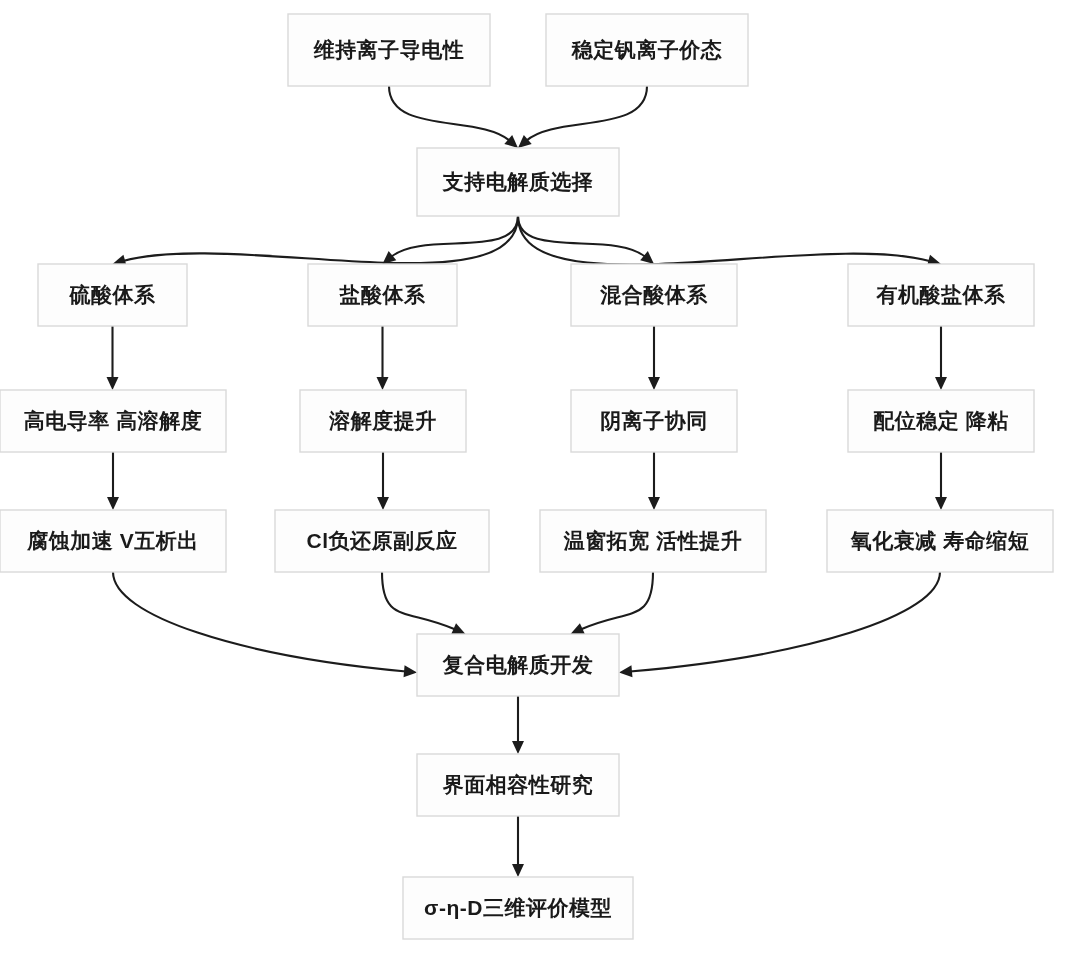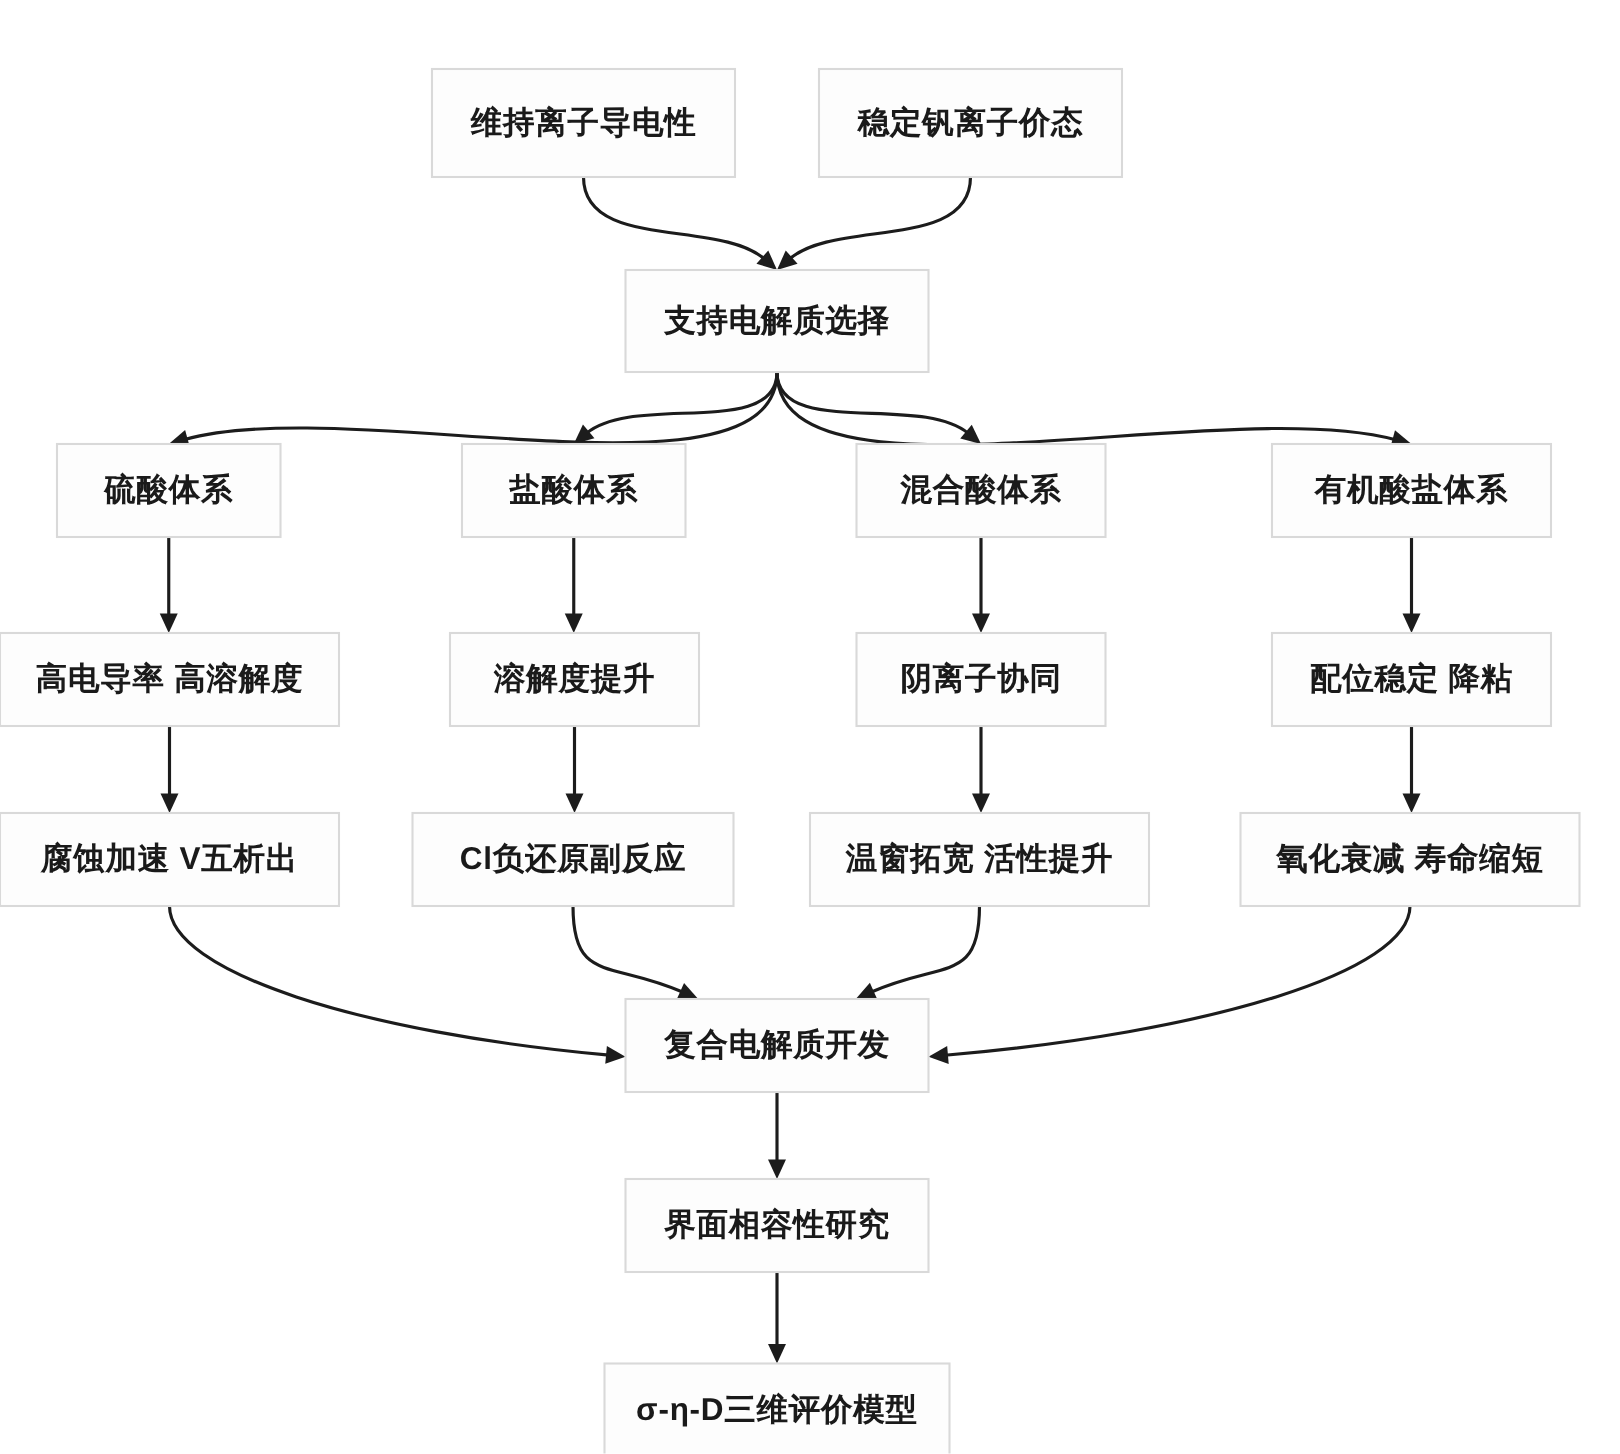--- a/index.html
+++ b/index.html
@@ -10,21 +10,20 @@
   body {
     width: 1080px;
     height: 969px;
     font-family: "Liberation Sans", "DejaVu Sans", sans-serif;
     overflow: hidden;
   }
   #flowchart-root {
     position: relative;
     width: 1080px;
     height: 752px;
-    margin-top: 32px;
   }
   svg#flow-svg {
     position: absolute;
     left: 0;
     top: 0;
     width: 1080px;
     height: 969px;
     display: block;
   }
   .node-rect {

